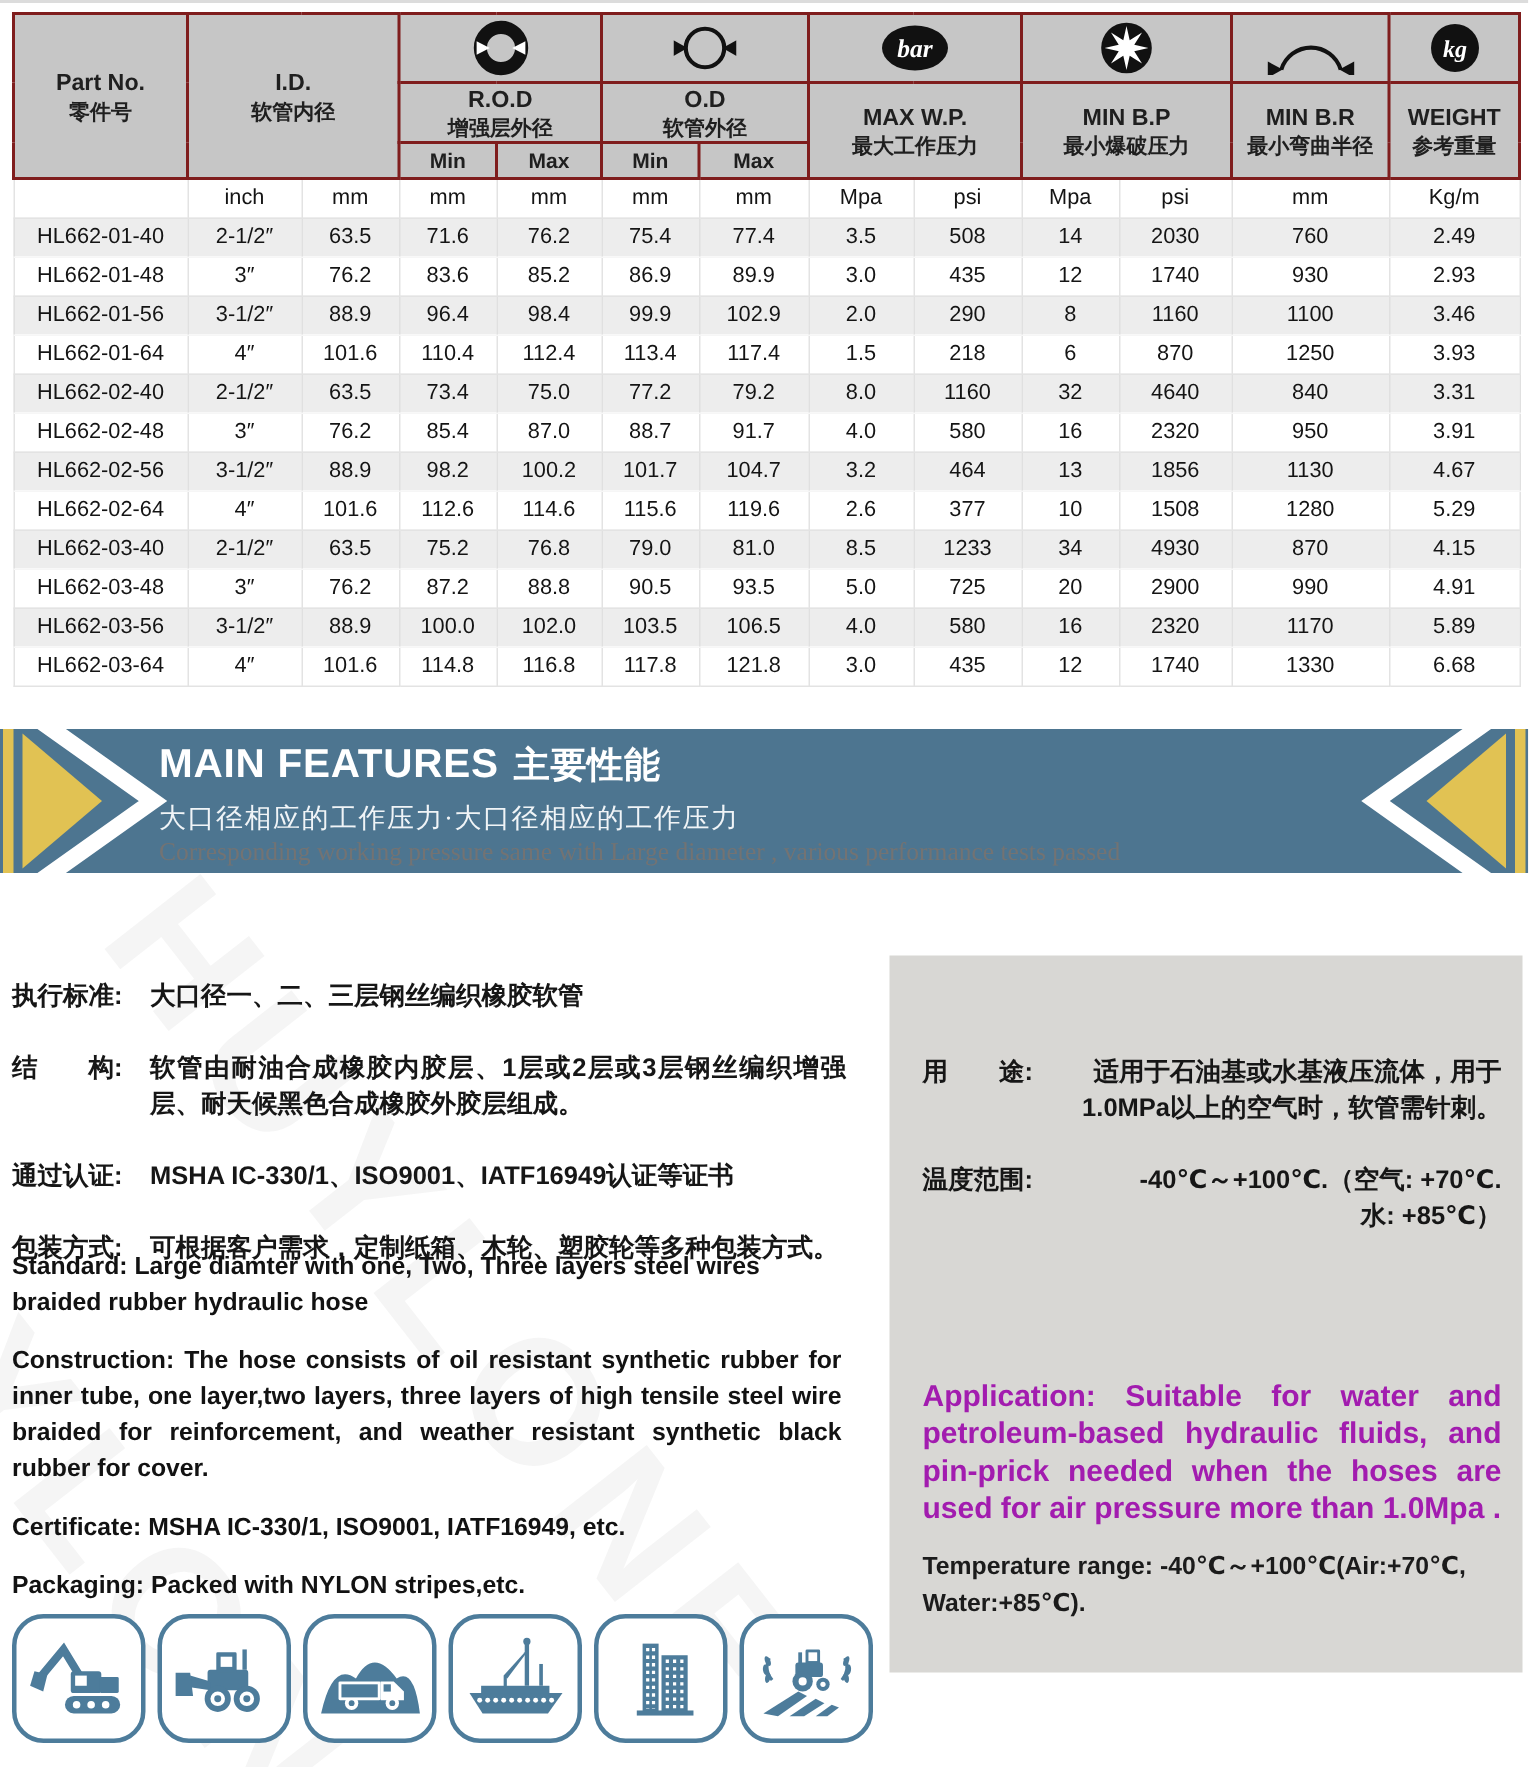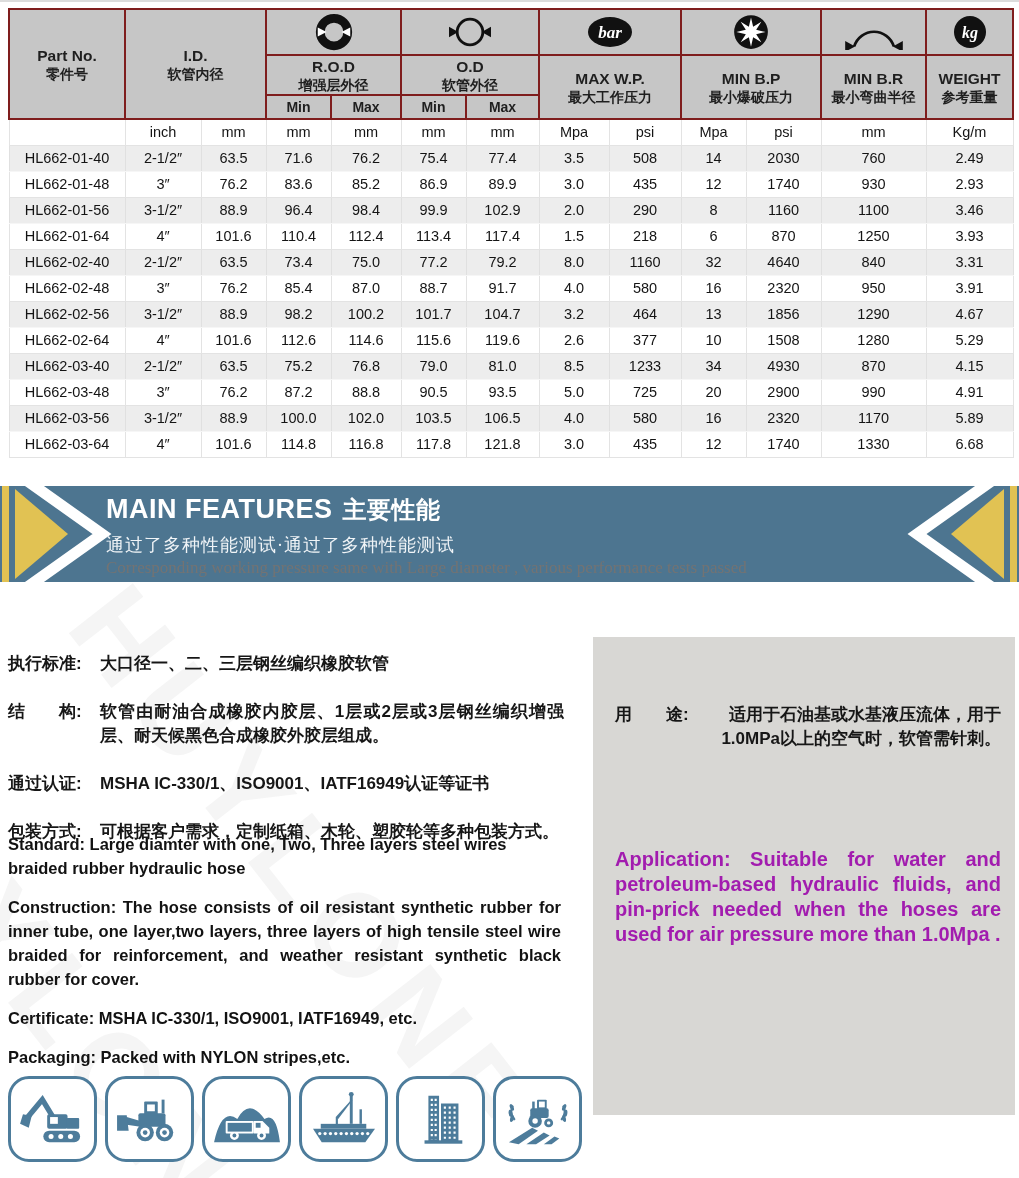--- a/index.html
+++ b/index.html
@@ -284,21 +284,21 @@
           <td>3-1/2″</td>
           <td>88.9</td>
           <td>98.2</td>
           <td>100.2</td>
           <td>101.7</td>
           <td>104.7</td>
           <td>3.2</td>
           <td>464</td>
           <td>13</td>
           <td>1856</td>
-          <td>1290</td>
+          <td>1130</td>
           <td>4.67</td>
         </tr>
         <tr class="even">
           <td>HL662-02-64</td>
           <td>4″</td>
           <td>101.6</td>
           <td>112.6</td>
           <td>114.6</td>
           <td>115.6</td>
           <td>119.6</td>
@@ -379,21 +379,21 @@
       <polygon points="15,3 68,48 15,93" fill="#e1c253"></polygon>
       <polyline points="26,-6 102,48 26,102" stroke="#fff" stroke-width="11" fill="none"></polyline>
       <rect x="1010" width="7" height="96" fill="#e1c253"></rect>
       <polygon points="1004,3 951,48 1004,93" fill="#e1c253"></polygon>
       <polyline points="993,-6 917,48 993,102" stroke="#fff" stroke-width="11" fill="none"></polyline>
     </svg>
     <div class="banner-text">
       <div class="banner-title">
         <span>MAIN FEATURES</span><span class="zh">主要性能</span>
       </div>
-      <div class="banner-sub-zh">通过了多种性能测试·通过了多种性能测试</div>
+      <div class="banner-sub-zh">大口径相应的工作压力·大口径相应的工作压力</div>
       <div class="banner-sub-en">Corresponding working pressure same with Large diameter , various performance tests passed</div>
     </div>
   </div>
 
   <div class="specs-cn">
       <div class="spec-row">
         <span class="lbl">执行标准:</span>
         <span class="txt">大口径一、二、三层钢丝编织橡胶软管</span>
       </div>
       <div class="spec-row">
@@ -408,21 +408,27 @@
         <span class="lbl">包装方式:</span>
         <span class="txt">可根据客户需求，定制纸箱、木轮、塑胶轮等多种包装方式。</span>
       </div>
     </div>
 
   <div class="usage-box">
     <div class="spec-row">
       <span class="lbl">用　　途:</span>
       <span class="txt">适用于石油基或水基液压流体，用于1.0MPa以上的空气时，软管需针刺。</span>
     </div>
+    <div class="spec-row">
+      <span class="lbl">温度范围:</span>
+      <span class="txt pre">-40℃～+100℃.（空气: +70℃.
+水: +85℃）</span>
+    </div>
     <p class="en-app">Application: Suitable for water and petroleum-based hydraulic fluids, and pin-prick needed when the hoses are used for air pressure more than 1.0Mpa .</p>
+    <p class="en-temp">Temperature range: -40℃～+100℃(Air:+70℃, Water:+85℃).</p>
   </div>
 
   <div class="specs-en">
       <p>Standard: Large diamter with one, Two, Three layers steel wires braided rubber hydraulic hose</p>
       <p class="justify">Construction: The hose consists of oil resistant synthetic rubber for inner tube, one layer,two layers, three layers of high tensile steel wire braided for reinforcement, and weather resistant synthetic black rubber for cover.</p>
       <p>Certificate: MSHA IC-330/1, ISO9001, IATF16949, etc.</p>
       <p>Packaging: Packed with NYLON stripes,etc.</p>
     </div>
 
   <div class="badges">

